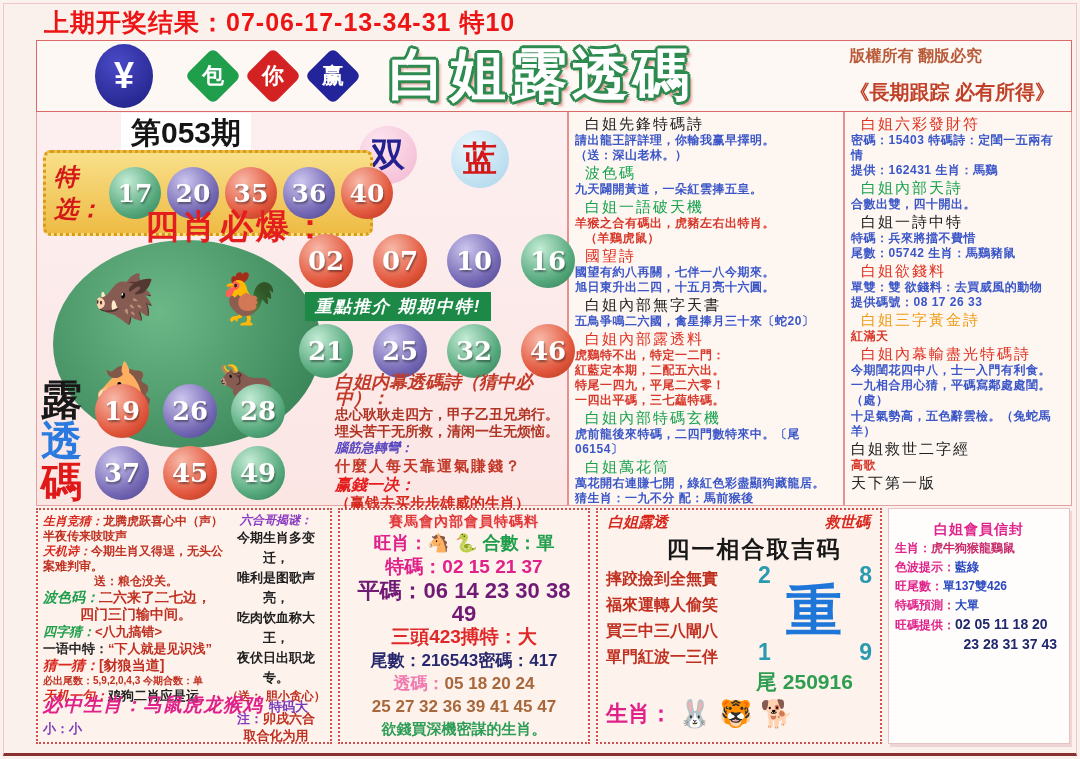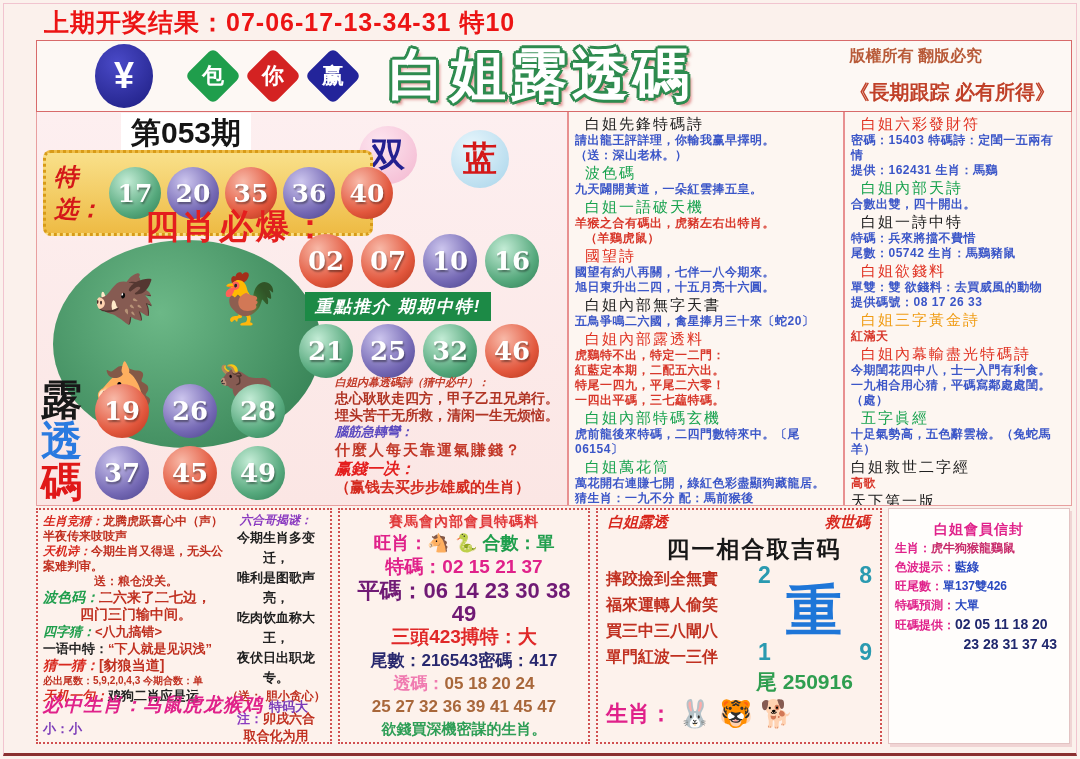--- a/index.html
+++ b/index.html
@@ -53,32 +53,32 @@
   .b54{width:54px;height:54px;font-size:26px;flex:none;}
   .ball.red{background:radial-gradient(circle at 35% 28%,#f8b9a8,#e2573d 62%,#b03218);}
   .ball.purple{background:radial-gradient(circle at 35% 28%,#cdc6ee,#7468b4 62%,#474088);}
   .ball.green{background:radial-gradient(circle at 35% 28%,#c4ecd6,#55a87c 62%,#2d7a52);}
   #sixiao-title{position:absolute;left:108px;top:92px;font-size:34px;font-weight:900;color:#e41e1e;
       letter-spacing:3px;z-index:3;font-family:"DejaVu Serif",serif;}
   #ellipse{position:absolute;left:16px;top:128px;width:268px;height:208px;border-radius:50%;
       background:radial-gradient(circle at 40% 35%,#6cb887,#2e7a4e);display:grid;
       grid-template-columns:1fr 1fr;align-items:center;justify-items:center;padding:14px 10px;box-sizing:border-box;}
   #ellipse .animal{font-size:50px;line-height:1;}
-  .num-row{position:absolute;display:flex;gap:8px;}
+  .num-row{position:absolute;display:flex;gap:20px;}
   #row1{left:262px;top:122px;}
   #mid-banner{position:absolute;left:268px;top:180px;background:#1c8a46;color:#fff;
       font-size:17px;font-weight:900;font-style:italic;padding:3px 10px;letter-spacing:2px;z-index:2;}
   #row2{left:262px;top:212px;}
   #lutoma{position:absolute;left:4px;top:268px;display:flex;flex-direction:column;gap:0;
       font-size:41px;font-weight:900;line-height:41px;font-family:"DejaVu Serif",serif;}
   #lutoma .c0{color:#181818}#lutoma .c1{color:#2a7ae0}#lutoma .c2{color:#e01818}
   #lu1{left:58px;top:272px;gap:14px;}
   #lu2{left:58px;top:334px;gap:14px;}
   #poem{position:absolute;left:298px;top:262px;width:230px;}
-  #poem .t{color:#c23a28;font-style:italic;font-weight:bold;font-size:11px;line-height:16px;}
+  #poem .t{color:#c23a28;font-style:italic;font-weight:bold;font-size:18px;line-height:16px;}
   #poem .l{color:#b03424;font-weight:bold;font-size:14px;line-height:17px;font-family:"DejaVu Serif",serif;}
   #poem .brain{color:#5a48c0;font-style:italic;font-weight:bold;font-size:13px;line-height:16px;}
   #poem .q{color:#c23828;font-weight:900;font-size:15px;line-height:19px;letter-spacing:2px;}
   #poem .win{color:#e41e1e;font-style:italic;font-weight:900;font-size:16px;line-height:19px;}
   #poem .ans{color:#d42a1e;font-weight:bold;font-size:15px;line-height:18px;}
   
   .sec-title{font-size:15px;line-height:18px;font-weight:400;letter-spacing:2px;}
   .sec-title.black{color:#202020}.sec-title.green{color:#17a24e}.sec-title.red{color:#e03020}
   .sec-title.orange{color:#f09c14}
   .ln{font-size:12px;line-height:15px;font-weight:bold;letter-spacing:.5px;}
@@ -301,21 +301,20 @@
     <div class="sec">
       <div class="sec-title orange indent">白姐三字黃金詩</div>
       <div class="ln red">紅滿天</div>
     </div>
     <div class="sec">
       <div class="sec-title red indent">白姐內幕輸盡光特碼詩</div>
       <div class="ln blue">今期閨花四中八，士一入門有利食。</div>
       <div class="ln blue">一九相合用心猜，平碼寫鄰處處閨。（處）</div>
     </div>
     <div class="sec">
-      <div class="sec-title green indent">五字眞經</div>
       <div class="ln blue">十足氣勢高，五色辭雲檢。（兔蛇馬羊）</div>
     </div>
     <div class="sec">
       <div class="sec-title black">白姐救世二字經</div>
       <div class="ln red">高歌</div>
     </div>
     <div class="sec">
       <div class="sec-title black">天下第一版</div>
 
     </div>

